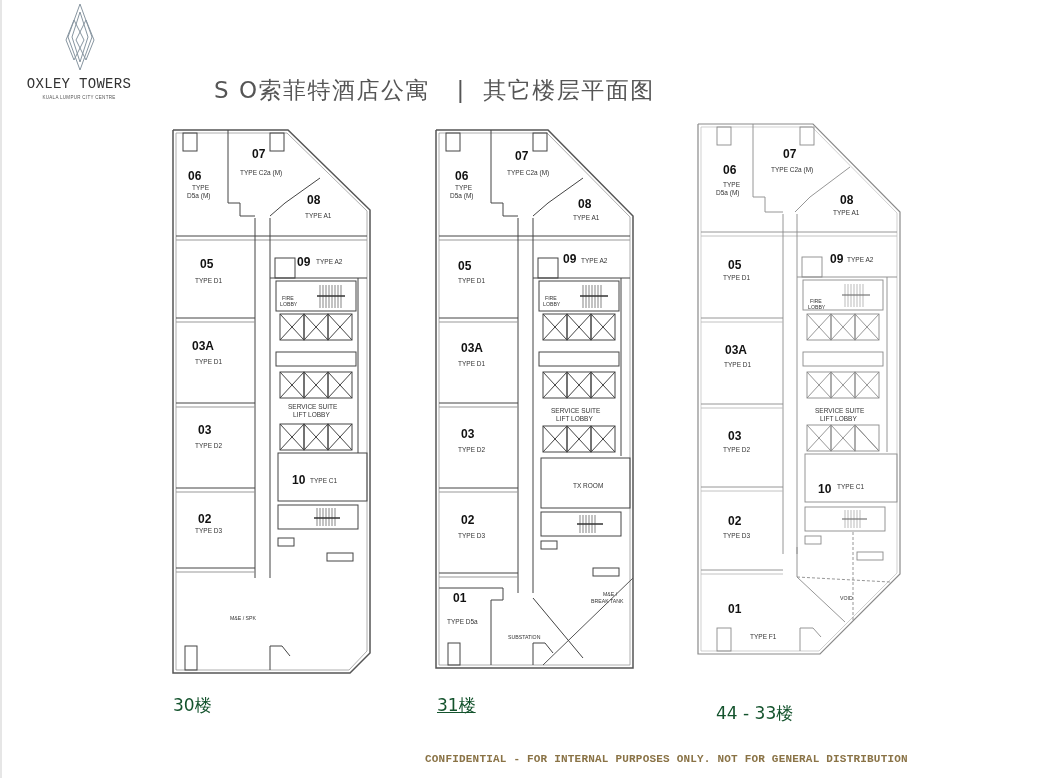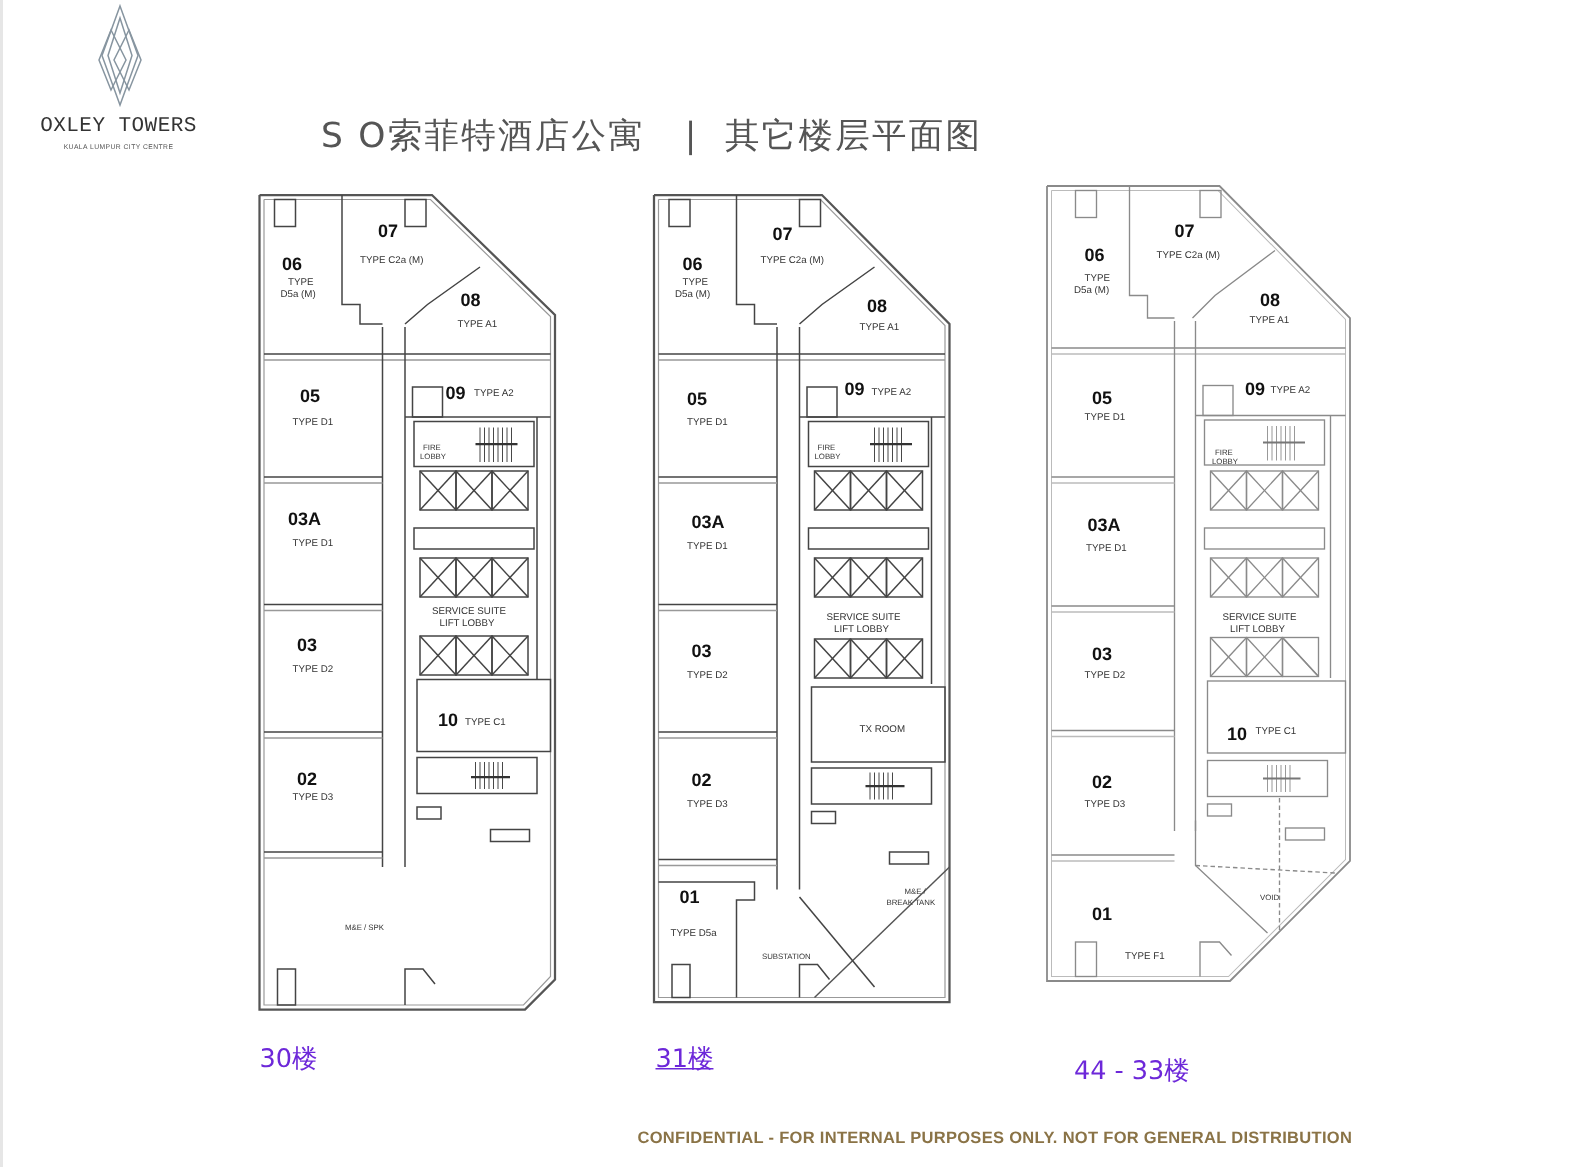--- a/index.html
+++ b/index.html
@@ -10,23 +10,23 @@
   .logo svg { position:absolute; left:50px; top:2px; }
   .logo-name { position:absolute; left:0; top:76px; width:130px; text-align:center;
                font-family:Liberation Mono, monospace; font-size:14px;
                color:#333; letter-spacing:0.3px; }
   .logo-sub { position:absolute; left:0; top:95px; width:130px; text-align:center;
               font-size:4.5px; color:#555; letter-spacing:0.3px; }
   .page-title { position:absolute; left:172px; top:75px; font-size:23px; color:#555;
                 font-family:"DejaVu Sans", sans-serif; letter-spacing:1.5px; white-space:pre;margin-left:42px; }
   .plan { position:absolute; }
   .plan svg text { font-family:"Liberation Sans", "DejaVu Sans", sans-serif; }
-  .floor-label { position:absolute; font-size:17px; color:#6d28d9;
+  .floor-label { position:absolute; font-size:17px; color:#14532d;
                  font-family:"DejaVu Sans", sans-serif; }
-  .footer { position:absolute; left:425px; top:753px; font-family:Liberation Sans, sans-serif;
+  .footer { position:absolute; left:425px; top:753px; font-family:Liberation Mono, monospace;
             font-size:11px; font-weight:bold; color:#8a7346; letter-spacing:0.2px; white-space:nowrap; }
   .lbl-num { font-weight:bold; font-size:12px; fill:#111; }
   .lbl-type { font-size:6.5px; fill:#333; }
   .lbl-small { font-size:5.2px; fill:#333; }
 </style>
 </head>
 <body>
 
 <div class="left-edge"></div>
 

